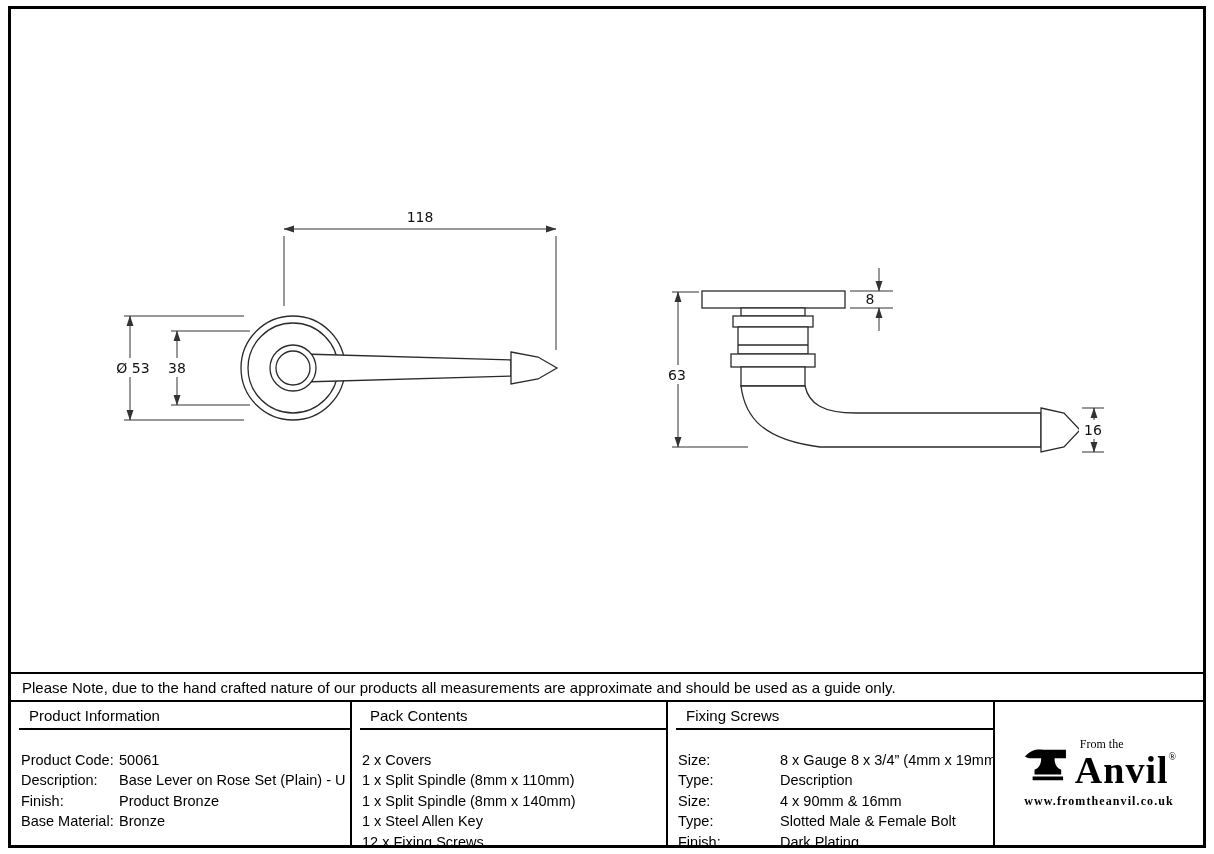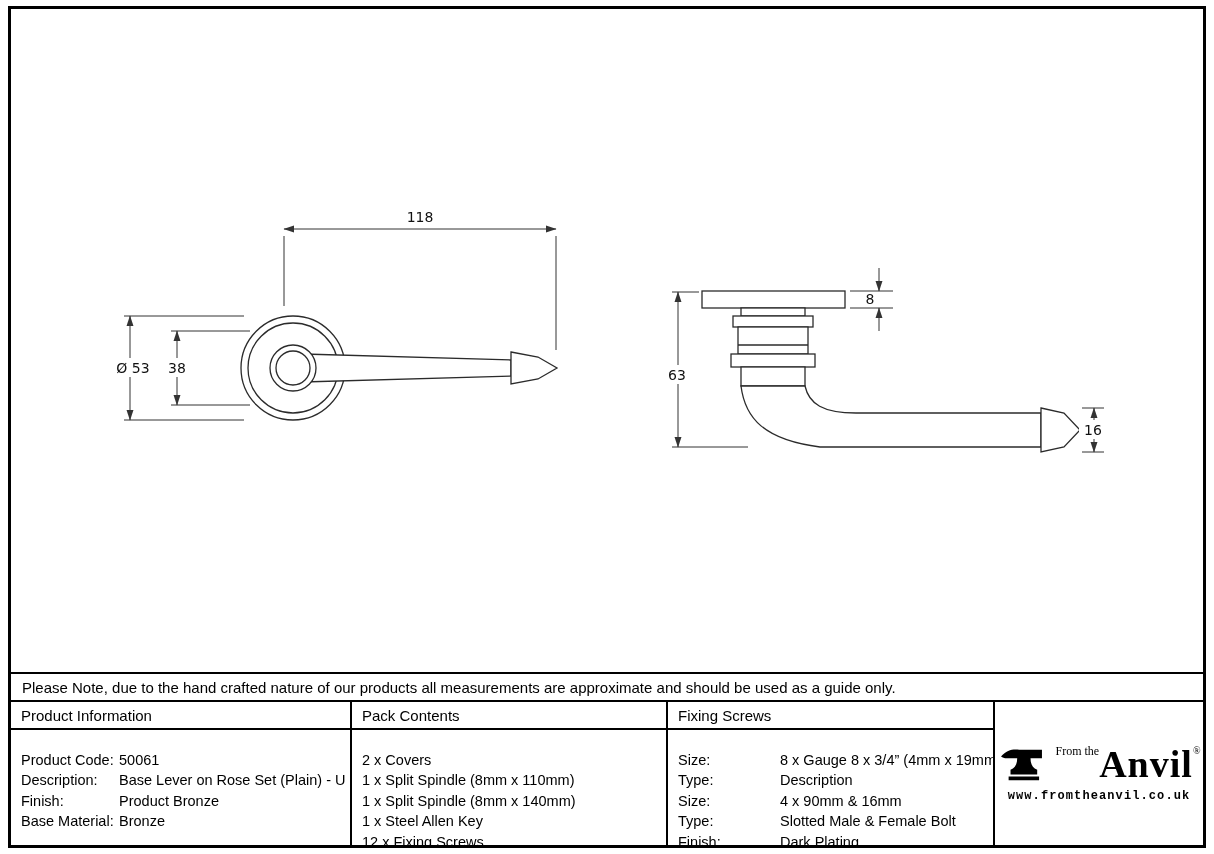--- a/index.html
+++ b/index.html
@@ -19,45 +19,45 @@
     display: flex; align-items: center; padding: 0 11px; font-size: 15px;
   }
   .tbl {
     display: grid; height: 143px;
     grid-template-columns: 341px 316px 327px 1fr;
     grid-template-rows: 28px 1fr;
   }
   .th {
     padding: 5px 10px; font-size: 15px;
     border-right: 2px solid #000; border-bottom: 2px solid #000;
-    white-space: nowrap; overflow: hidden;
+    white-space: nowrap; overflow: hidden; margin-left: 8px;
   }
   .td {
     padding: 20px 10px; font-size: 14.5px; line-height: 20.4px;
     border-right: 2px solid #000; white-space: nowrap; overflow: hidden;
   }
   .row { display: flex; }
   .lbl { width: 98px; flex: none; }
   .lbl2 { width: 102px; flex: none; }
   .logo-cell {
     grid-column: 4; grid-row: 1 / 3;
     display: flex; flex-direction: column; align-items: center; justify-content: center;
   }
   .logo-top { display: flex; align-items: center; gap: 7px; }
   .anvil-icon { width: 46px; height: 40px; }
-  .logo-words { display: flex; flex-direction: row; line-height: 1; }
+  .logo-words { display: flex; flex-direction: column; line-height: 1; }
   .fromthe { font-family: "Liberation Serif", serif; font-size: 12px; margin: 0 0 1px 5px; }
   .anvil-row { display: flex; align-items: flex-start; }
   .anvil-name {
     font-family: "Liberation Serif", serif; font-size: 38px; font-weight: bold;
     letter-spacing: 1px;
   }
   .reg { font-family: "Liberation Serif", serif; font-size: 10px; margin-top: 1px; }
   .website {
-    margin-top: 5px; font-family: Liberation Mono, monospace; font-size: 12px;
+    margin-top: 5px; font-family: Liberation Serif, serif; font-size: 12px;
     letter-spacing: 1.1px; font-weight: bold;
   }
 </style>
 </head>
 <body>
 
 <div class="sheet">
   <div class="frame"></div>
 
   <svg class="drawing-svg" width="1192" height="660" viewBox="11 9 1192 660">

